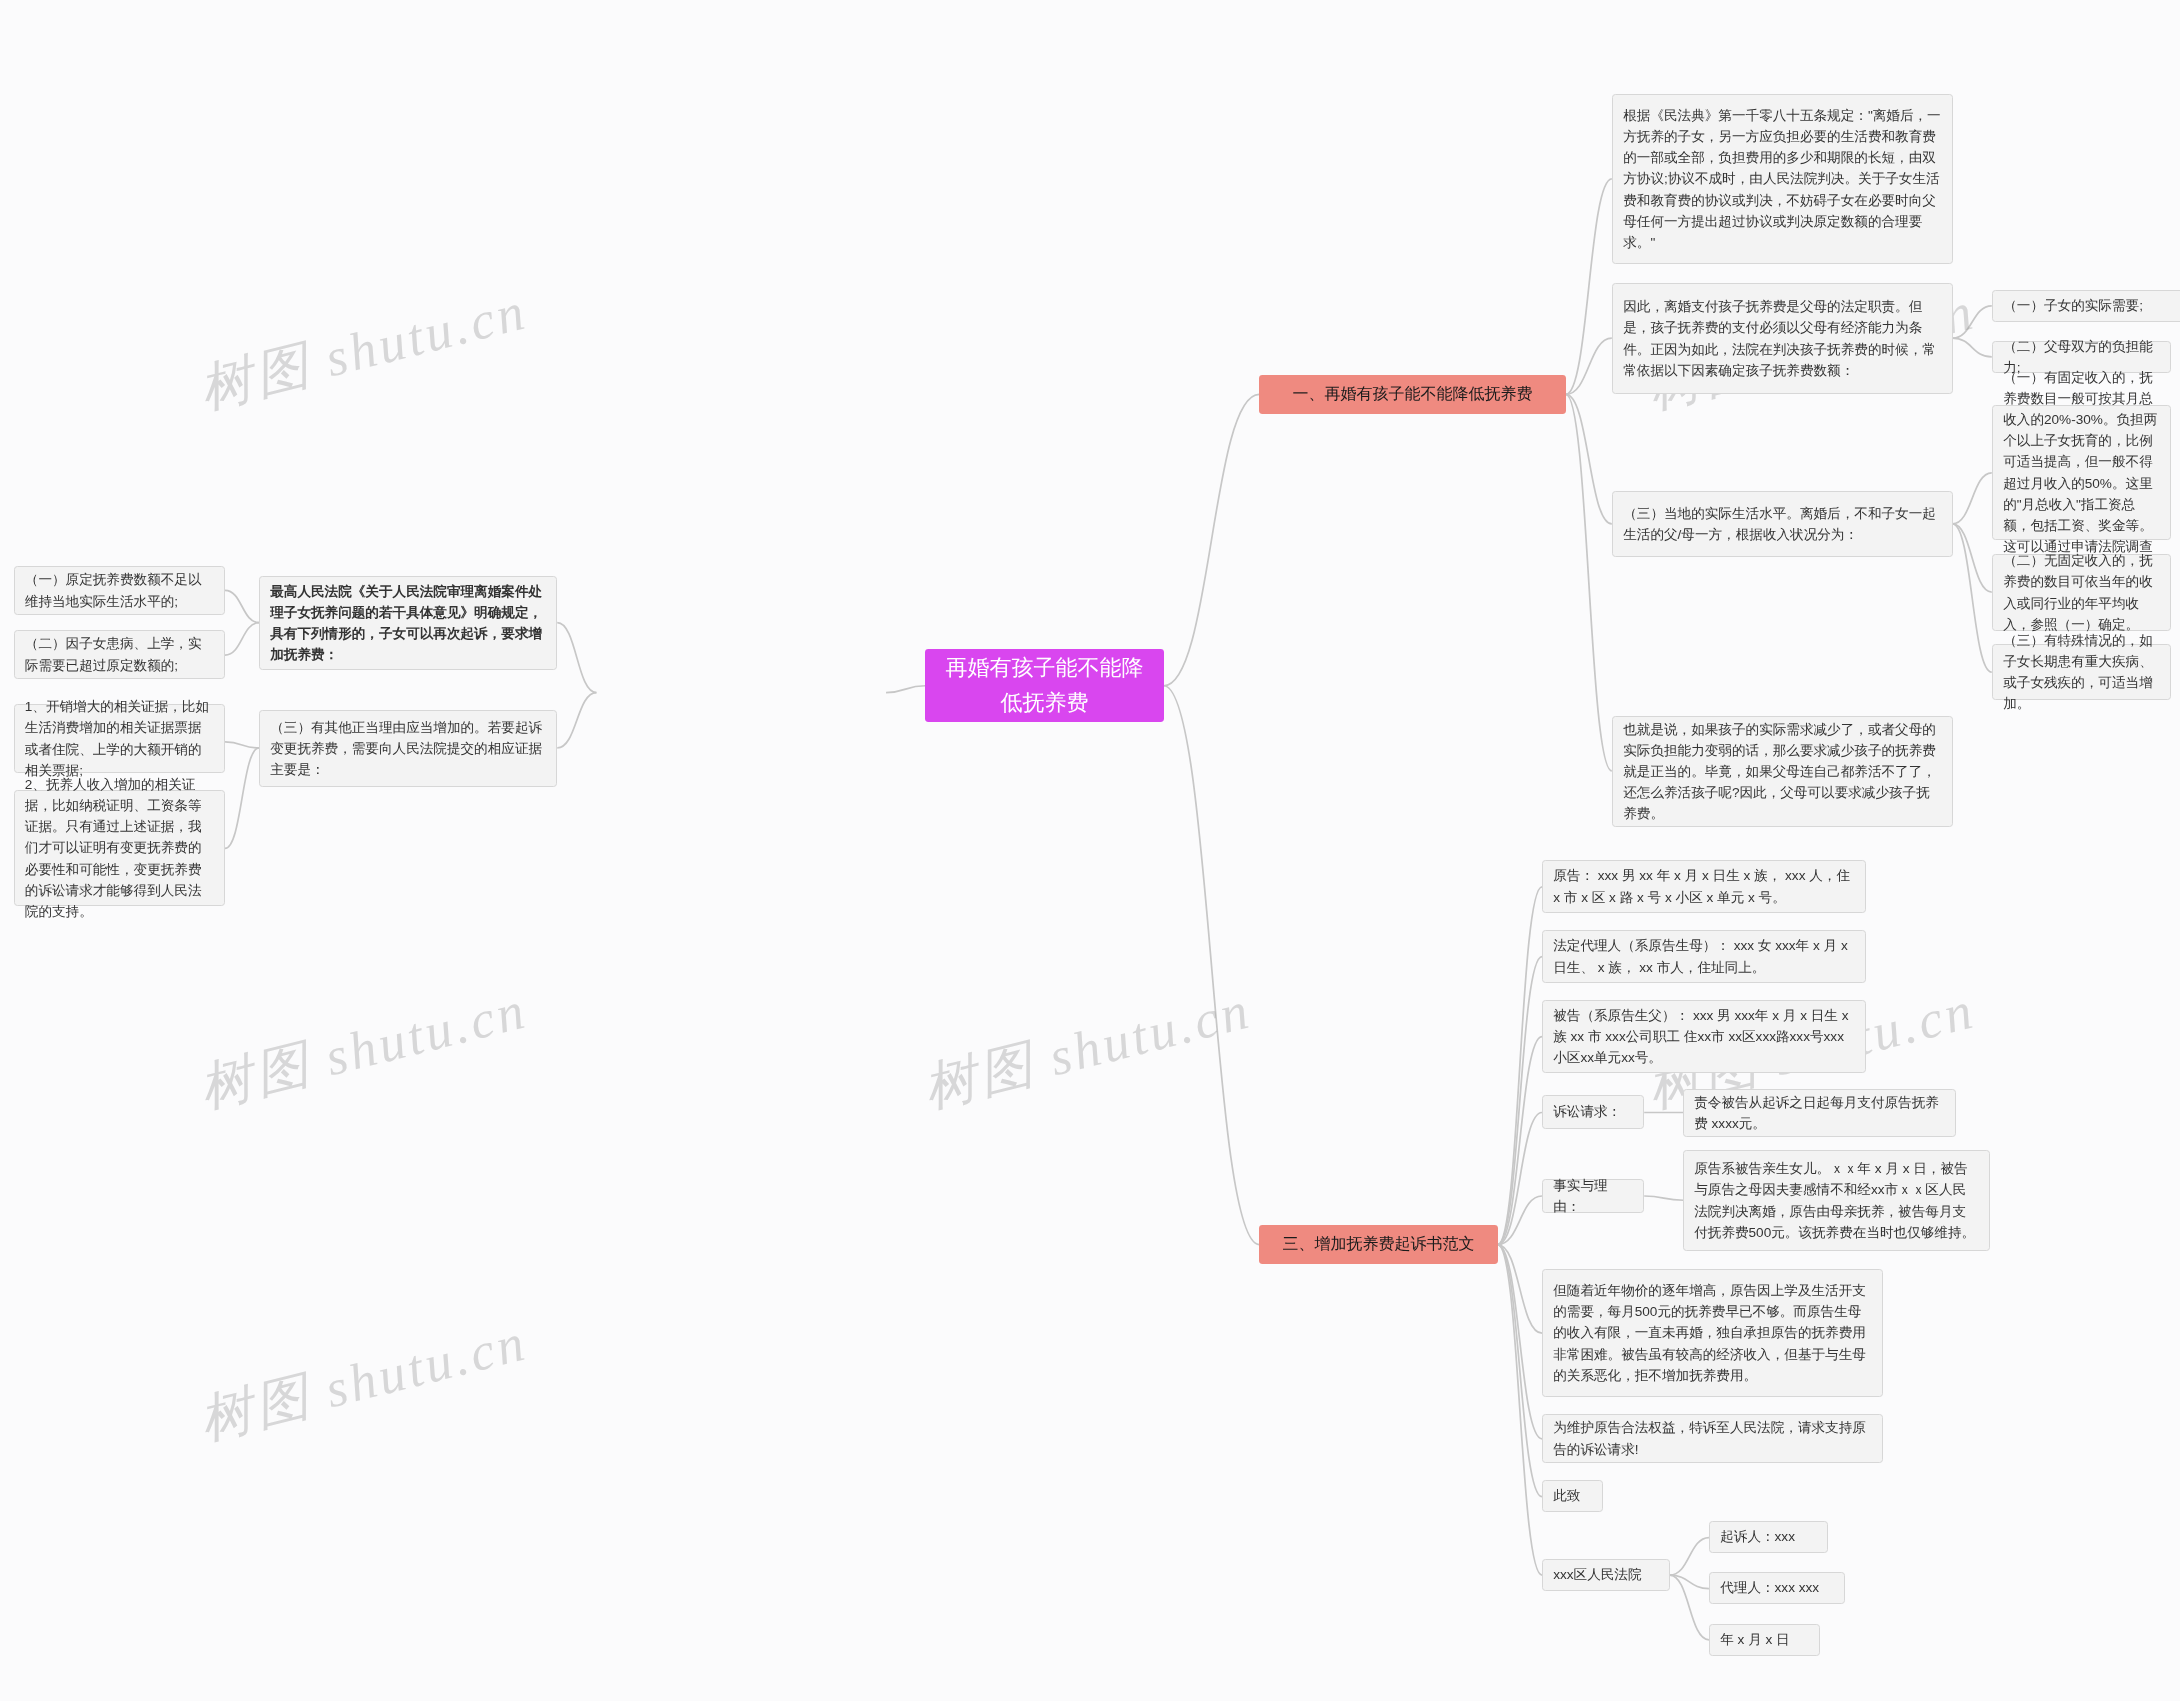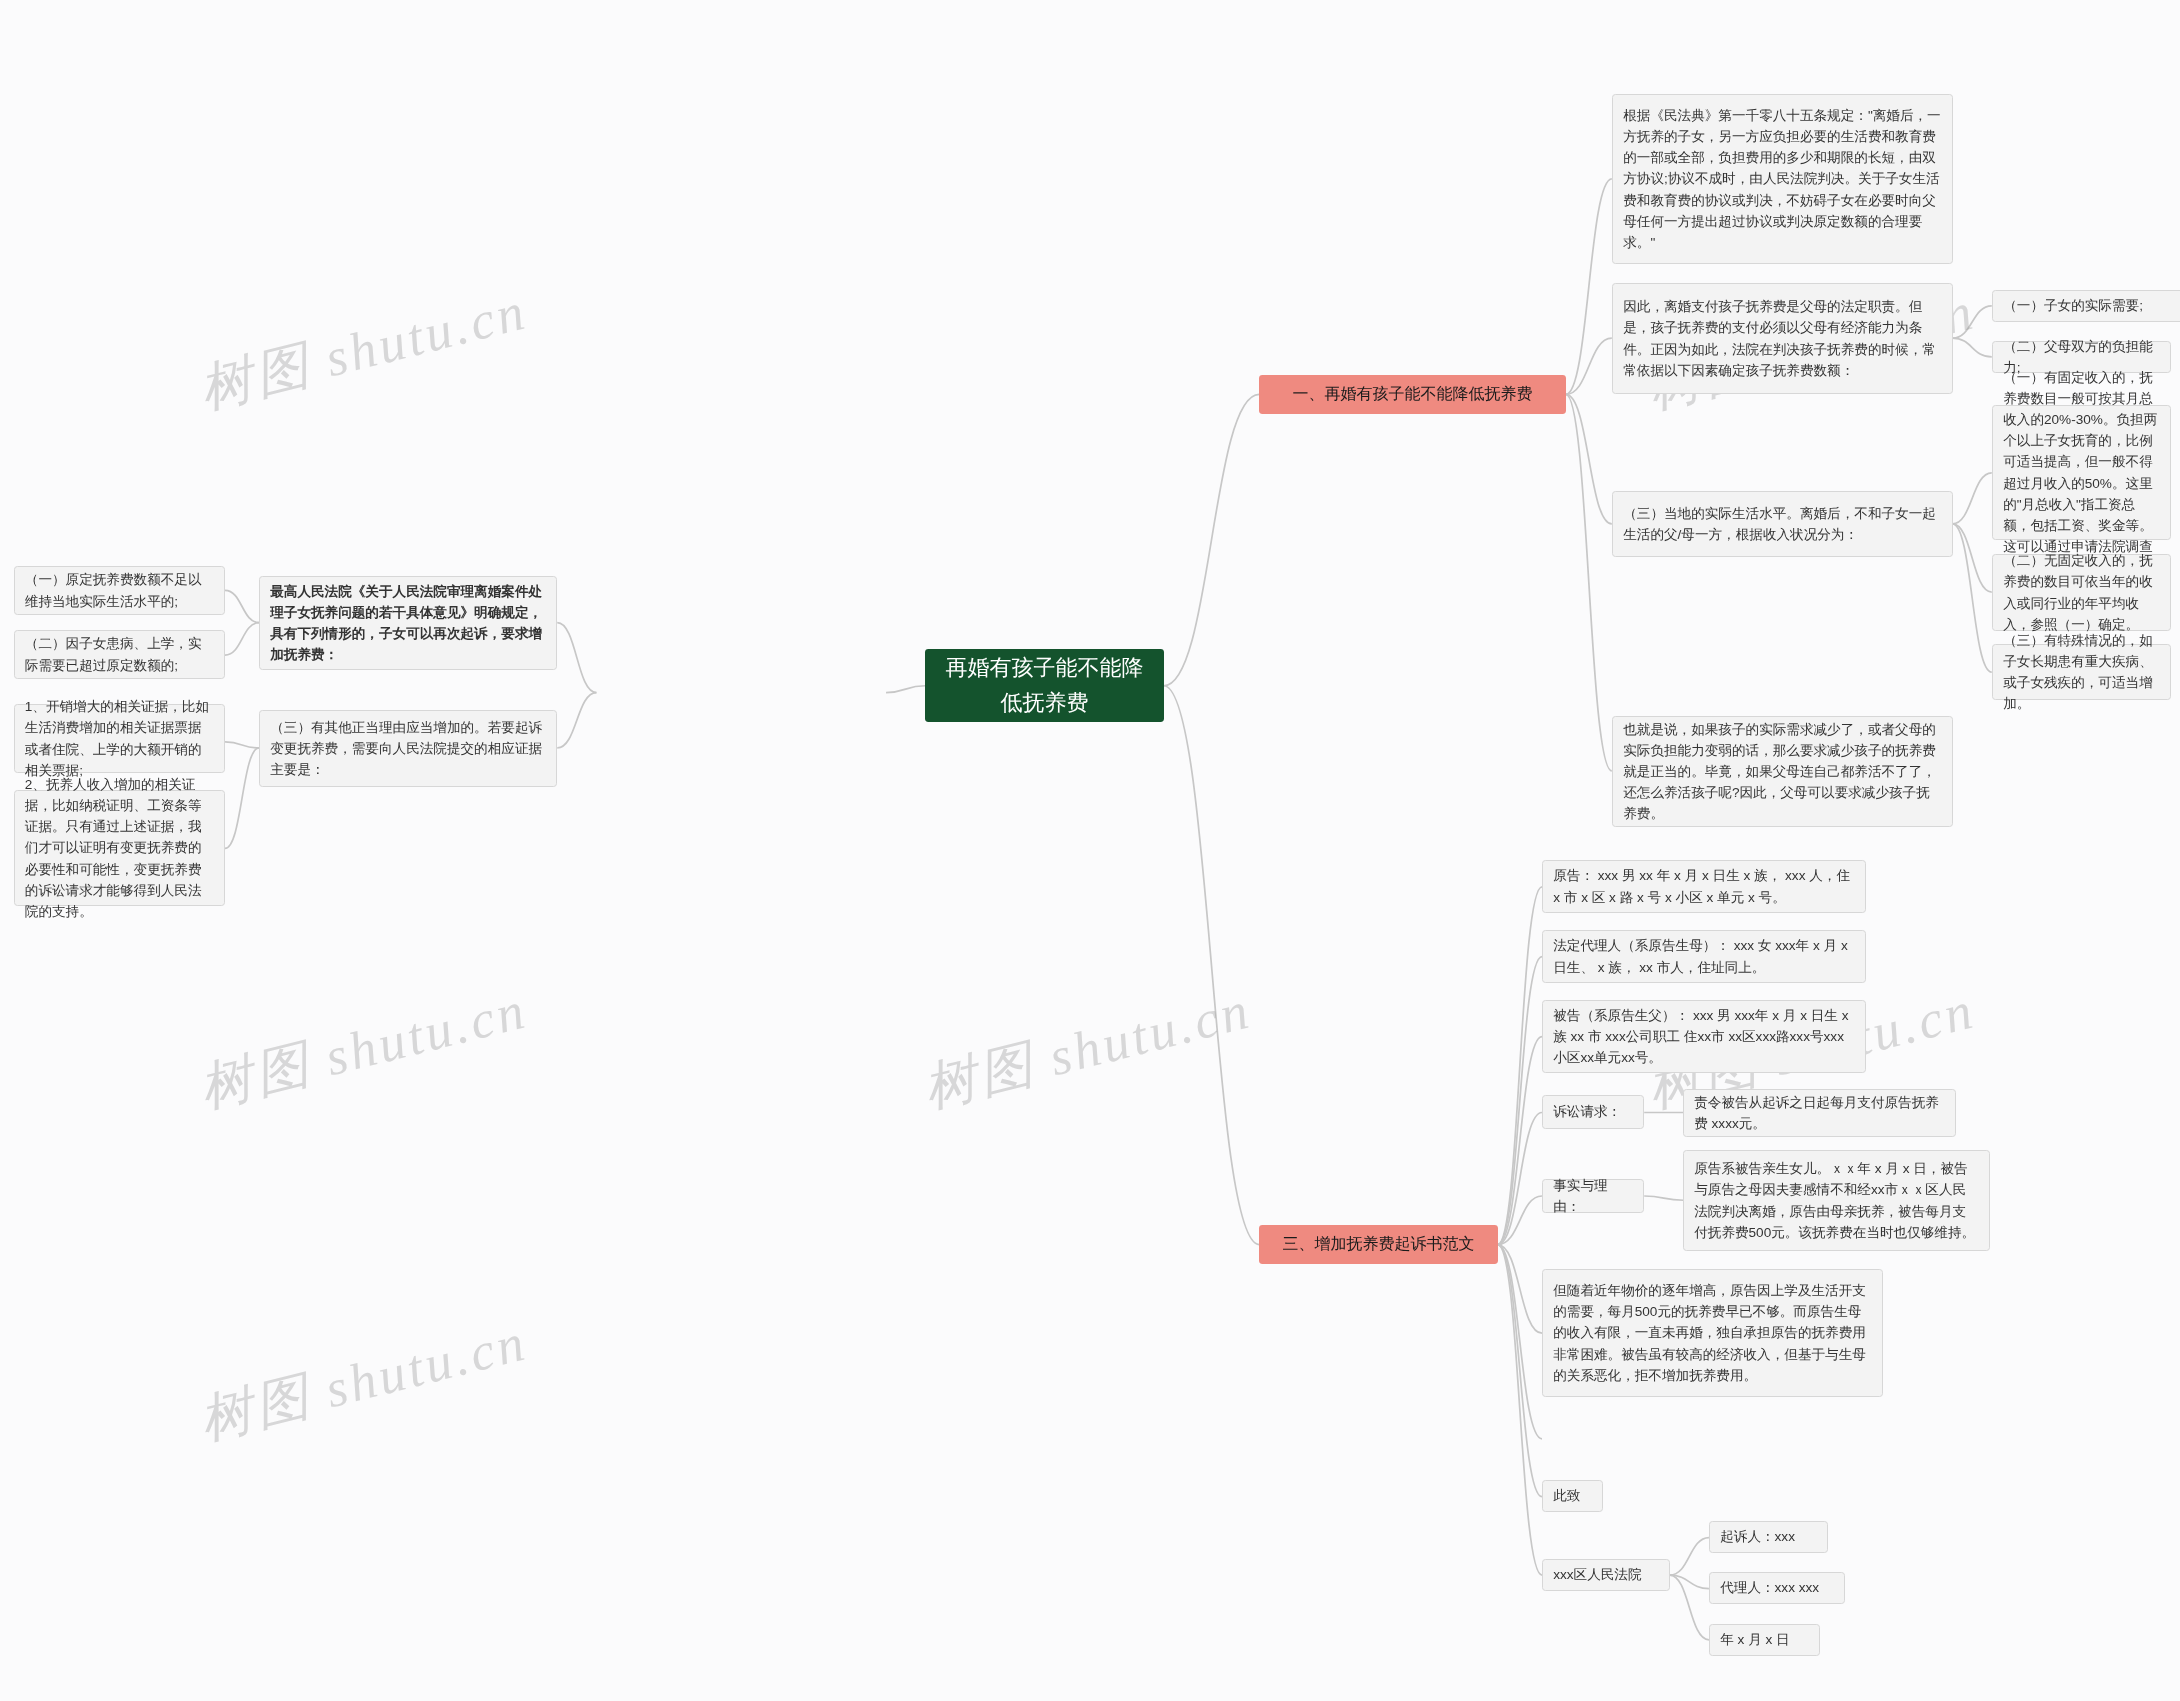--- a/index.html
+++ b/index.html
@@ -29,21 +29,21 @@
     box-sizing: border-box;
     border-radius: 3.4px;
     display: flex;
     align-items: center;
     padding: 6.8px 10.2px;
     font-size: 14.5px;
     line-height: 1.55;
     color: #333;
   }
   .node.root {
-    background: #14532d;
+    background: #d946ef;
     color: #fff;
     font-size: 22px;
     font-weight: 500;
     justify-content: center;
     text-align: center;
     padding: 13.6px 15.3px;
   }
   .node.branch {
     background: #ef8a80;
     color: #1b1b1b;
@@ -201,20 +201,23 @@
   </div>
   <div id="e5" class="node leaf" style="left:1542px; top:1179px; width:102px; height:34px;">
     <span>事实与理由：</span>
   </div>
   <div id="e5a" class="node leaf" style="left:1683px; top:1150px; width:307px; height:101px;">
     <span>原告系被告亲生女儿。ｘｘ年 x 月 x 日，被告与原告之母因夫妻感情不和经xx市ｘｘ区人民法院判决离婚，原告由母亲抚养，被告每月支付抚养费500元。该抚养费在当时也仅够维持。</span>
   </div>
   <div id="e6" class="node leaf" style="left:1542px; top:1269px; width:341px; height:128px;">
     <span>但随着近年物价的逐年增高，原告因上学及生活开支的需要，每月500元的抚养费早已不够。而原告生母的收入有限，一直未再婚，独自承担原告的抚养费用非常困难。被告虽有较高的经济收入，但基于与生母的关系恶化，拒不增加抚养费用。</span>
   </div>
+  <div id="e7" class="node leaf" style="left:1542px; top:1414px; width:341px; height:49px;">
+    <span>为维护原告合法权益，特诉至人民法院，请求支持原告的诉讼请求!</span>
+  </div>
   <div id="e8" class="node leaf" style="left:1542px; top:1480px; width:61px; height:32px;">
     <span>此致</span>
   </div>
   <div id="e9" class="node leaf" style="left:1542px; top:1559px; width:128px; height:32px;">
     <span>xxx区人民法院</span>
   </div>
   <div id="e9a" class="node leaf" style="left:1709px; top:1521px; width:119px; height:32px;">
     <span>起诉人：xxx</span>
   </div>
   <div id="e9b" class="node leaf" style="left:1709px; top:1572px; width:136px; height:32px;">

